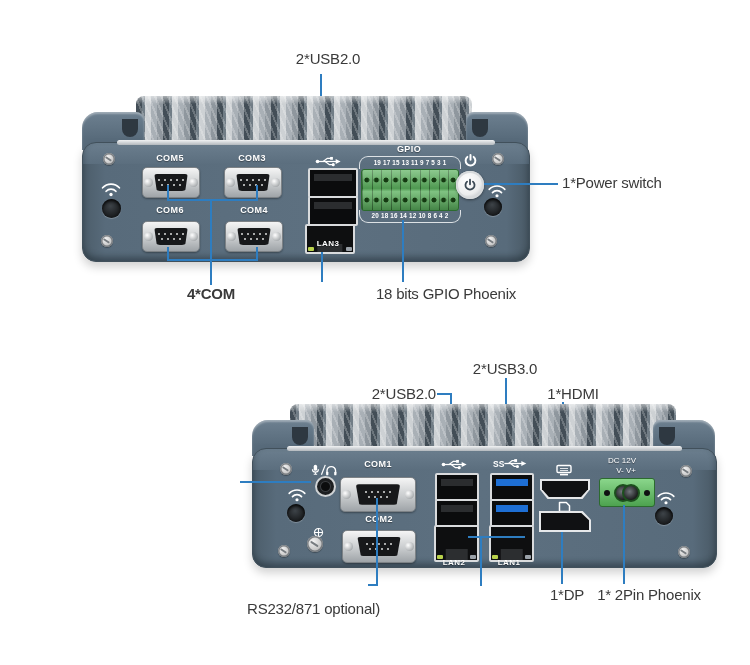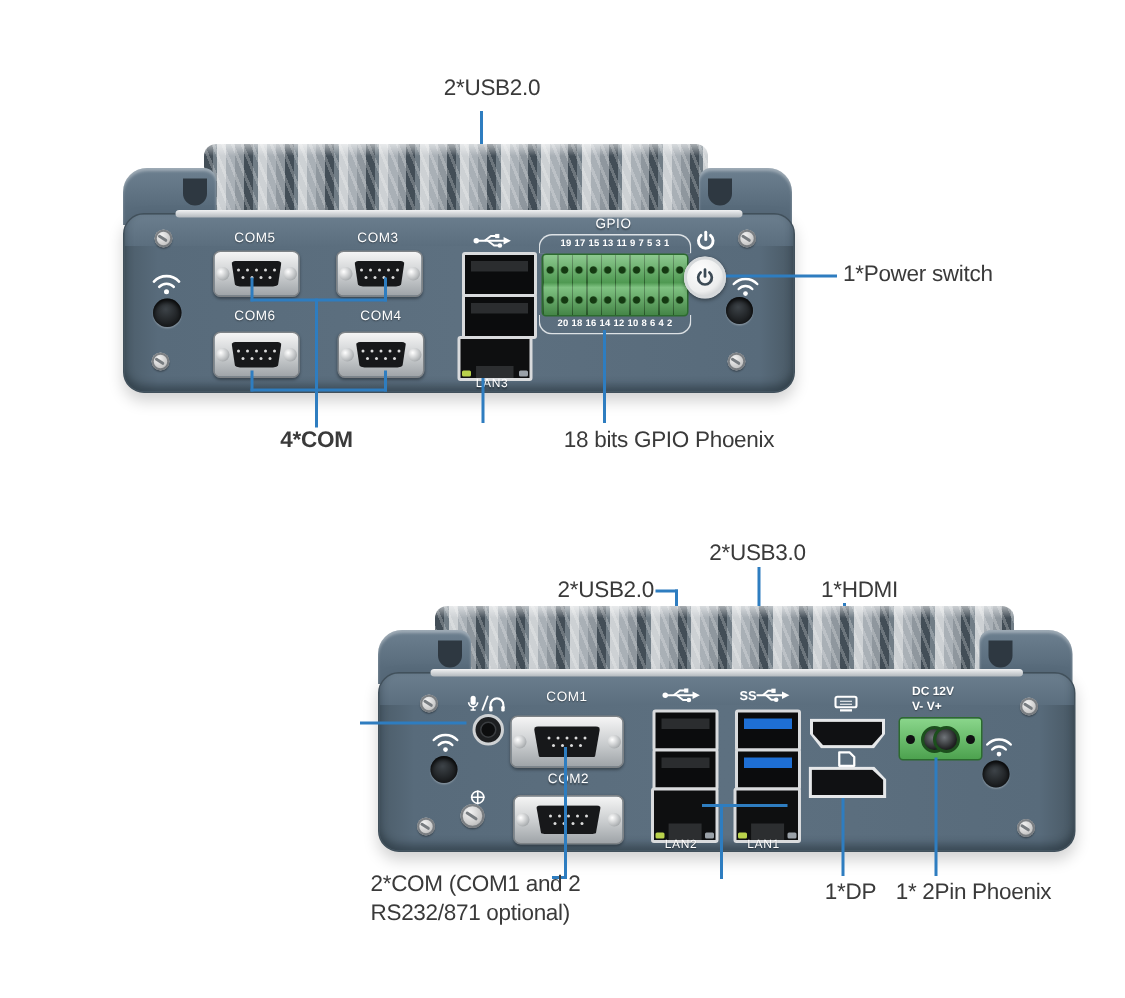--- a/index.html
+++ b/index.html
@@ -26,25 +26,25 @@
   .ear.l::after{right:6px;}
   .ear.r::after{left:6px;}
   .dbody{position:absolute;border-radius:14px;border:1px solid #41505b;
     background:linear-gradient(180deg,#6b7e8e 0%,#5b6e7e 18%,#54677700 18%),
                linear-gradient(90deg,#4c5d6a 0%,#586b7b 5%,#5d7080 50%,#586b7b 95%,#495965 100%);
     background-color:#586b7b;
     box-shadow:0 5px 10px rgba(0,0,0,.18), inset 0 -4px 6px rgba(20,30,38,.45);}
   .dbody::before{content:"";position:absolute;left:34px;right:34px;top:-3px;height:5px;
     background:linear-gradient(180deg,#f1f2f3,#b2b8bd);border-radius:3px;}
   
-  .plabel{position:absolute;transform:translateX(-50%);color:#fff;font-weight:normal;
+  .plabel{position:absolute;transform:translateX(-50%);color:#fff;font-weight:bold;
     font-size:9px;letter-spacing:.4px;white-space:nowrap;
     text-shadow:0 1px 1px rgba(0,0,0,.4);}
-  .dctext{position:absolute;transform:translateX(-50%);color:#fff;font-weight:bold;
-    font-size:8px;line-height:1.2;text-align:left;white-space:nowrap;
+  .dctext{position:absolute;transform:translateX(-50%);color:#fff;font-weight:normal;
+    font-size:8px;line-height:1.2;text-align:right;white-space:nowrap;
     text-shadow:0 1px 1px rgba(0,0,0,.4);}
   
   .screw{position:absolute;width:12px;height:12px;border-radius:50%;
     background:radial-gradient(circle at 38% 35%,#f4f4f4,#c9c9c9 55%,#8f9396);
     box-shadow:inset 0 0 0 1.5px rgba(108,113,118,.85),0 1px 1px rgba(0,0,0,.3);}
   .screw::after{content:"";position:absolute;left:2.2px;top:5.1px;width:7.4px;height:1.6px;
     background:#777c80;transform:rotate(33deg);border-radius:1px;}
   .gscrew{width:16px;height:16px;}
   .gscrew::after{left:3.4px;top:7px;width:9px;}
   .hole-a{position:absolute;border-radius:50%;
@@ -226,21 +226,21 @@
     <div class="usbp" style="left:225px;top:25px;width:46px;height:26px;">
         <span class="tongue"></span>
       </div>
     <div class="usbp" style="left:225px;top:53px;width:46px;height:26px;">
         <span class="tongue"></span>
       </div>
     <div class="rj45" style="left:222px;top:81px;width:46px;height:26px;">
         <span class="led g"></span>
         <span class="led o"></span>
       </div>
-    <div class="plabel" style="left:245px;top:108px;font-size:8px;">LAN3</div>
+    <div class="plabel" style="left:245px;top:96px;font-size:8px;">LAN3</div>
 
     <div class="plabel" style="left:326px;top:1px;">GPIO</div>
     <div class="gpio-pins t" style="left:276px;top:13px;">19 17 15 13 11 9 7 5 3 1</div>
     <div class="gpio-block" style="left:278px;top:26px;width:96px;height:40px;"></div>
     <div class="gpio-pins b" style="left:276px;top:67px;">20 18 16 14 12 10 8 6 4 2</div>
 
     <span class="icn" style="left:380px;top:10px;">
       <svg width="15" height="15" viewBox="0 0 20 20">
           <path d="M10 2.5 V9" stroke="#fff" stroke-width="2.6" stroke-linecap="round"></path>
           <path d="M5.8 5.2 a6.5 6.5 0 1 0 8.4 0" fill="none" stroke="#fff" stroke-width="2.6" stroke-linecap="round"></path>
@@ -446,21 +446,21 @@
     <span class="hole-a" style="left:402px;top:58px;width:18px;height:18px;"></span>
     <span class="screw" style="left:427px;top:16px;"></span>
     <span class="screw" style="left:425px;top:97px;"></span>
   </div>
 
   <div class="cline" style="left:220px;top:481px;width:71px;height:2px;"></div>
 
   <div class="cline" style="left:356px;top:498px;width:2px;height:88px;"></div>
   <div class="cline" style="left:348px;top:584px;width:10px;height:2px;"></div>
   <div class="co left" style="left:227px;top:581px;width:140px;white-space:normal;">
-    <span>2*COM (COM1 and 2</span><br>
+    <br>
     <span>RS232/871 optional)</span>
   </div>
 
   <div class="cline" style="left:448px;top:536px;width:57px;height:2px;"></div>
   <div class="cline" style="left:460px;top:536px;width:2px;height:50px;"></div>
 
   <div class="cline" style="left:541px;top:532px;width:2px;height:52px;"></div>
   <div class="co" style="left:517px;top:586px;width:60px;">1*DP</div>
 
   <div class="cline" style="left:603px;top:505px;width:2px;height:79px;"></div>

